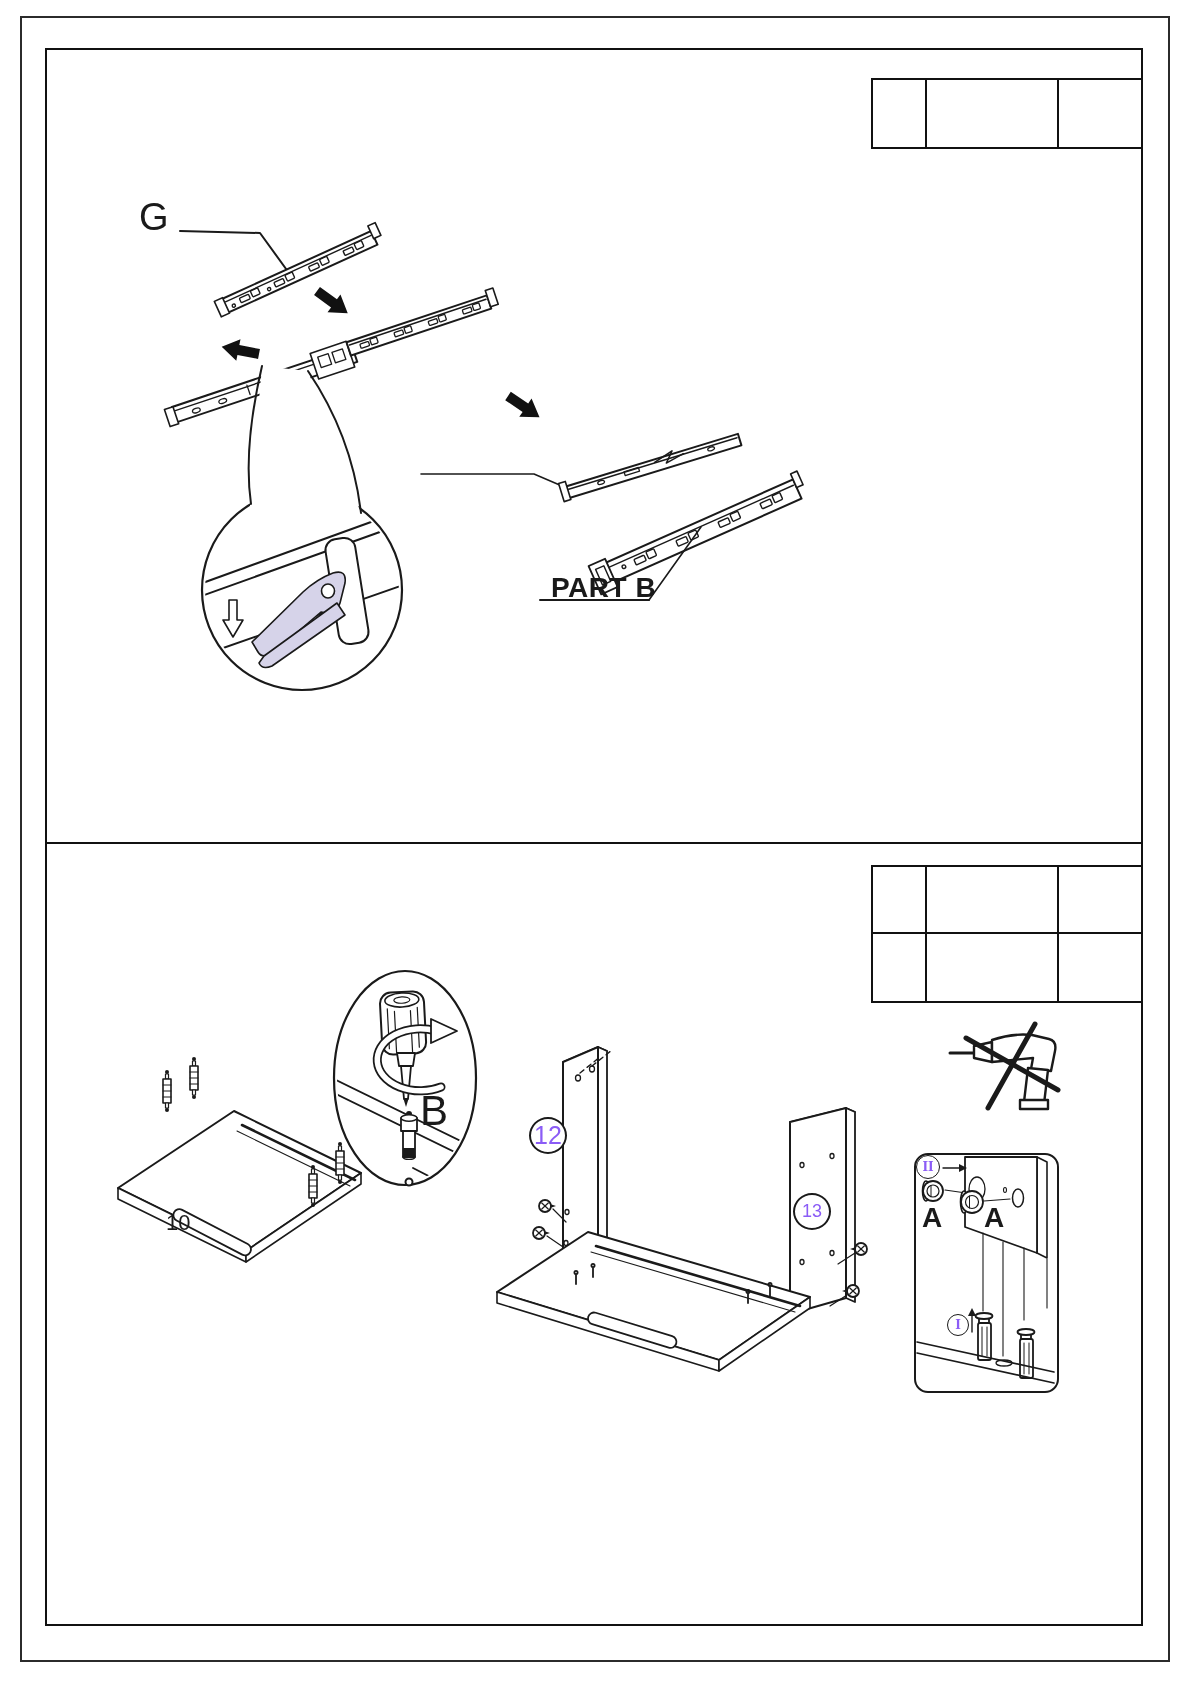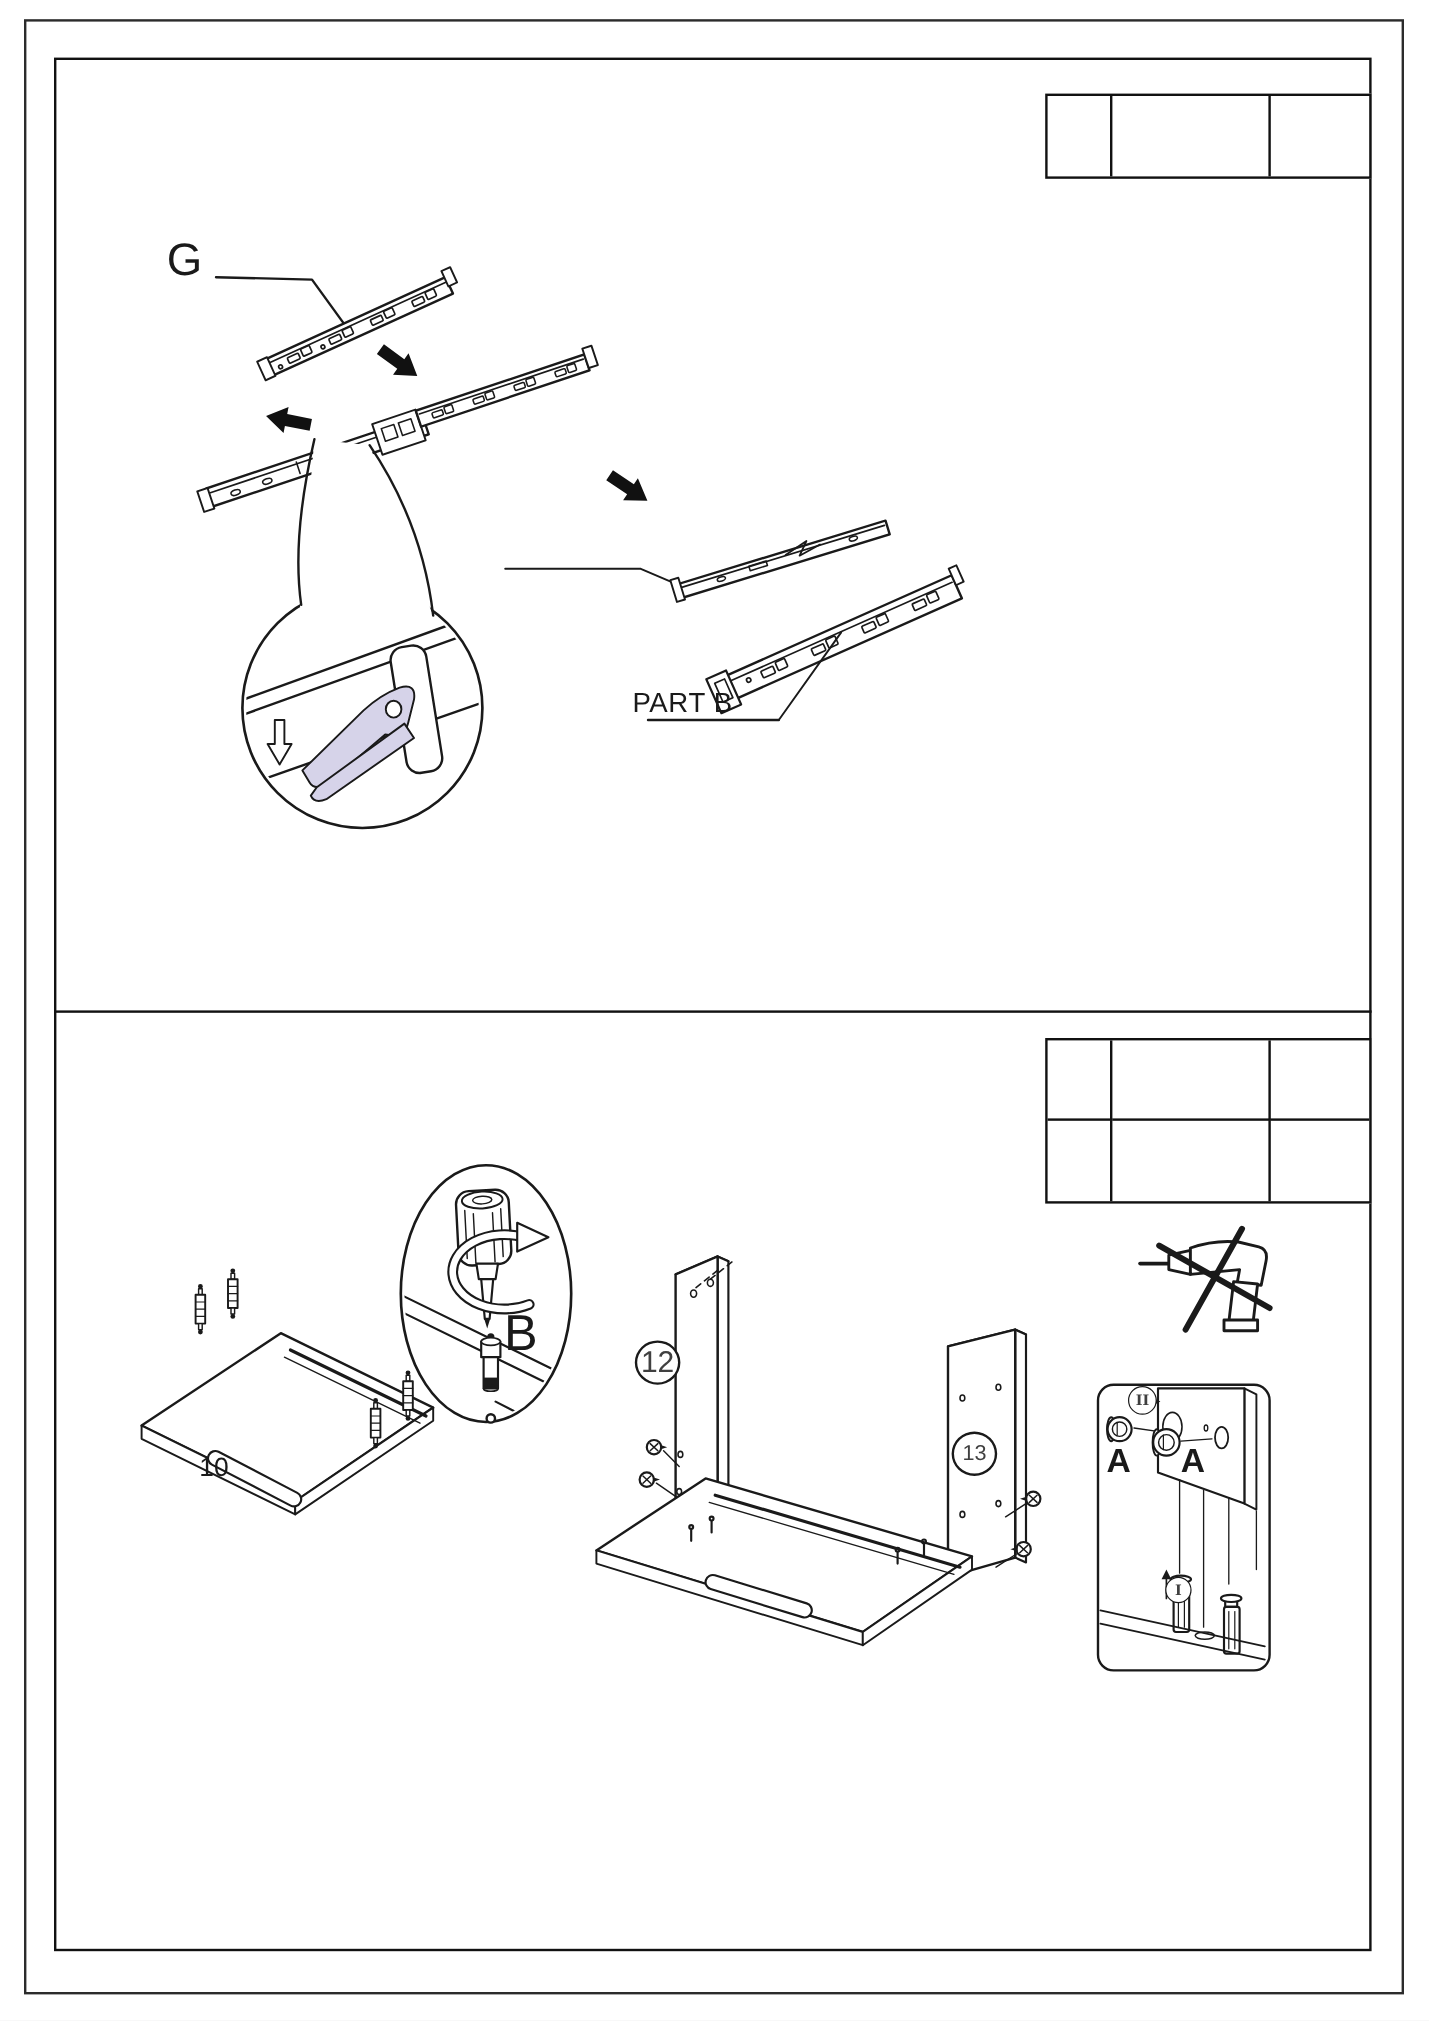--- a/index.html
+++ b/index.html
@@ -9,22 +9,22 @@
   .inner-frame { position:absolute; left:45px; top:48px; width:1098px; height:1578px; border:2px solid #111; }
   .panel-divider { position:absolute; left:45px; top:842px; width:1098px; height:2px; background:#111; }
   .tbl { position:absolute; border:2px solid #111; display:flex; flex-direction:column; background:#fff; }
   .tbl .row { display:flex; flex:1; }
   .tbl .cell { border-right:2px solid #111; border-bottom:2px solid #111; }
   .tbl .cell:last-child { border-right:none; }
   .tbl .row:last-child .cell { border-bottom:none; }
   .art { position:absolute; }
   .lbl { position:absolute; color:#1a1a1a; line-height:1; white-space:nowrap; }
   .circ { position:absolute; border:2px solid #1a1a1a; border-radius:50%; background:#fff;
-          display:flex; align-items:center; justify-content:center; color:#404040; }
-  .serifnum { font-family:"DejaVu Serif", serif; font-weight:bold;margin-left:24px; }
+          display:flex; align-items:center; justify-content:center; color:#8b5cf6; }
+  .serifnum { font-family:"DejaVu Serif", serif; font-weight:bold; }
 </style>
 </head>
 <body>
 
 <div class="page">
 
   <div class="outer-border"></div>
   <div class="inner-frame"></div>
   <div class="panel-divider"></div>
 
@@ -340,21 +340,21 @@
           <line x1="1029" y1="1343" x2="1029" y2="1374" stroke-width="1"></line>
         </g>
         <line x1="917" y1="1342" x2="1054" y2="1372" stroke-width="1.6"></line>
         <line x1="917" y1="1353" x2="1054" y2="1383" stroke-width="1.6"></line>
         <ellipse cx="1004" cy="1363" rx="8" ry="3" stroke-width="1.3"></ellipse>
       </g>
     </g>
   </svg>
 
   <div class="lbl" style="left:139px;top:198px;font-size:38px">G</div>
-  <div class="lbl" style="left:527px;top:574px;font-size:23px;font-weight:400;letter-spacing:.5px">PART B</div>
+  <div class="lbl" style="left:551px;top:574px;font-size:28px;font-weight:700;letter-spacing:.5px">PART B</div>
 
   <div class="lbl" style="left:420px;top:1090px;font-size:42px">B</div>
   <div class="lbl" style="left:166px;top:1212px;font-size:22px">10</div>
 
   <div class="circ" style="left:529px;top:1117px;width:38px;height:37px;font-size:25px">12</div>
   <div class="circ" style="left:793px;top:1193px;width:38px;height:37px;font-size:18px">13</div>
 
   <div class="lbl" style="left:922px;top:1204px;font-size:28px;font-weight:bold">A</div>
   <div class="lbl" style="left:984px;top:1204px;font-size:28px;font-weight:bold">A</div>
 

